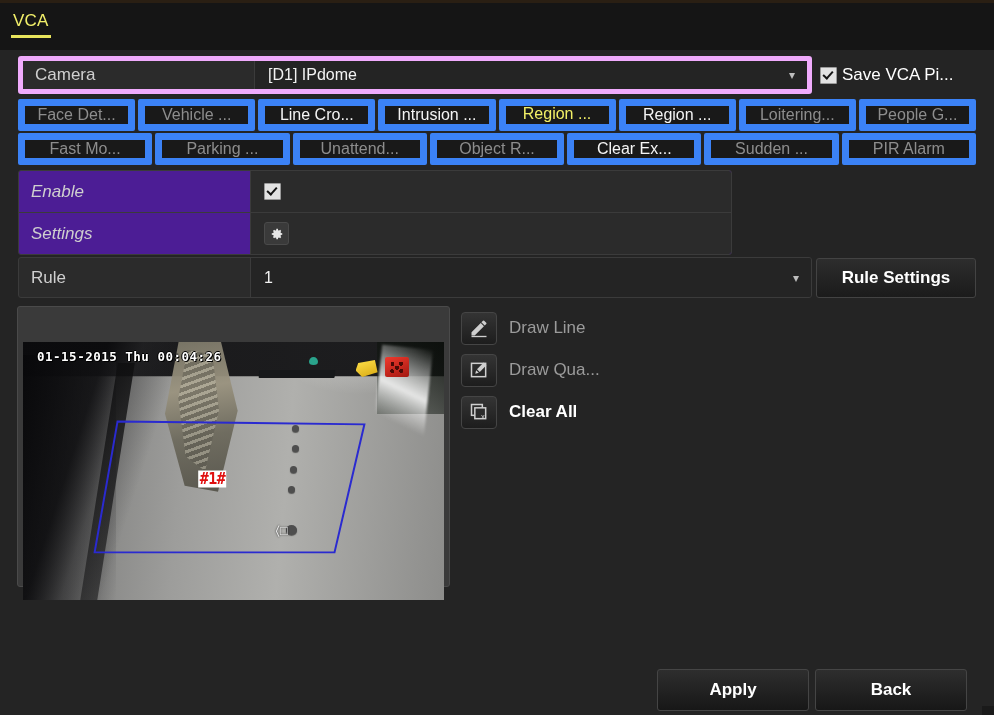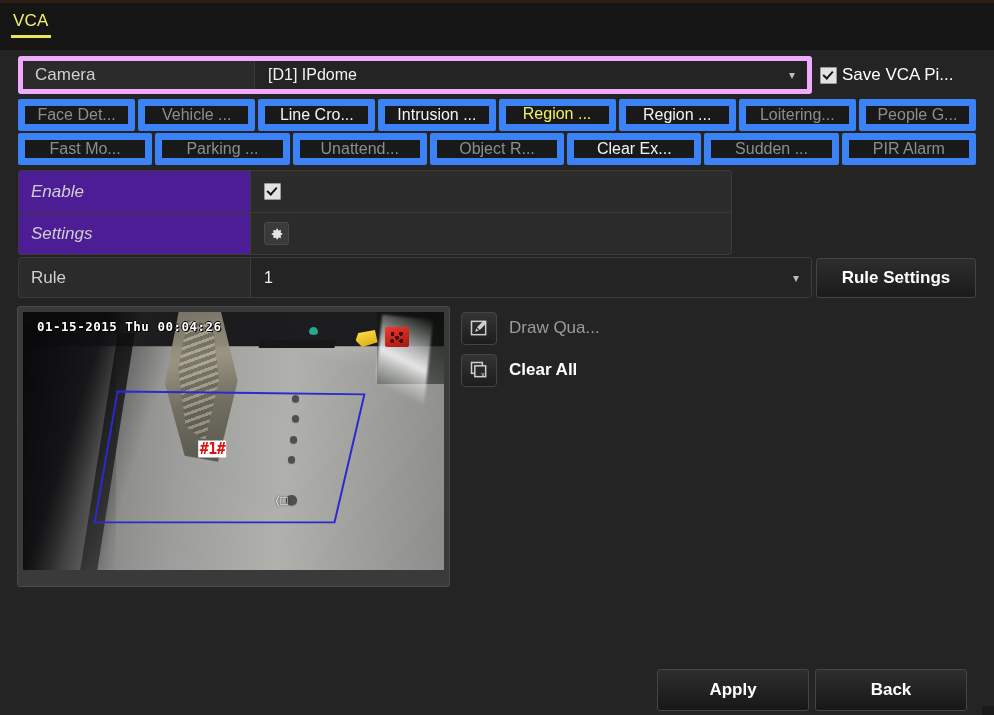--- a/index.html
+++ b/index.html
@@ -249,20 +249,21 @@
     border-radius: 3px;
     padding: 5px 5px 16px 5px;
     box-sizing: border-box;
   }
   .preview {
     position: relative;
     width: 100%;
     height: 100%;
     overflow: hidden;
     background: #8e8e8c;
+    margin-top: 30px;
   }
   .scene {
     position: absolute;
     inset: 0;
     background:
       
       linear-gradient(108deg, rgba(10,10,12,0.92) 0%, rgba(10,10,12,0.88) 17%, rgba(40,40,42,0.35) 24%, rgba(0,0,0,0) 32%),
       
       linear-gradient(180deg, rgba(20,20,22,0.95) 0 13%, rgba(20,20,22,0) 13.5%),
       radial-gradient(ellipse 120px 60px at 80% 4%, rgba(245,245,245,0.35), rgba(0,0,0,0) 70%),
@@ -581,20 +582,29 @@
       <svg class="region-poly" viewBox="0 0 423 260" preserveAspectRatio="none">
         <polygon points="95,80 343,83 313,212 72,212" fill="none" stroke="#2a2ad0" stroke-width="2"></polygon>
       </svg>
 
       <div class="rule-tag">#1#</div>
       <div class="speaker-icon">〈□</div>
     </div>
   </div>
 
   <div class="tools" id="tools">
+      <div class="tool">
+        <span class="tool-icon">
+          <svg width="20" height="20" viewBox="0 0 24 24">
+            <path fill="#cfcfcf" d="M3 17.2V21h3.8L17.9 9.9l-3.8-3.8L3 17.2zm17.7-10a1 1 0 0 0 0-1.4l-2.5-2.5a1 1 0 0 0-1.4 0l-1.9 1.9 3.9 3.9 1.9-1.9z"></path>
+            <rect x="3" y="21.4" width="18" height="1.6" fill="#cfcfcf"></rect>
+          </svg>
+        </span>
+        <span class="tool-label">Draw Line</span>
+      </div>
       <div class="tool">
         <span class="tool-icon">
           <svg width="20" height="20" viewBox="0 0 24 24">
             <rect x="3" y="4" width="17" height="16" fill="none" stroke="#cfcfcf" stroke-width="1.8"></rect>
             <path fill="#cfcfcf" d="M17.6 3.1l3.3 3.3-8 8-3.3-3.3 8-8z"></path>
             <path fill="#cfcfcf" d="M8.6 12.2l3.2 3.2-4.3 1.1 1.1-4.3z"></path>
           </svg>
         </span>
         <span class="tool-label">Draw Qua...</span>
       </div>

